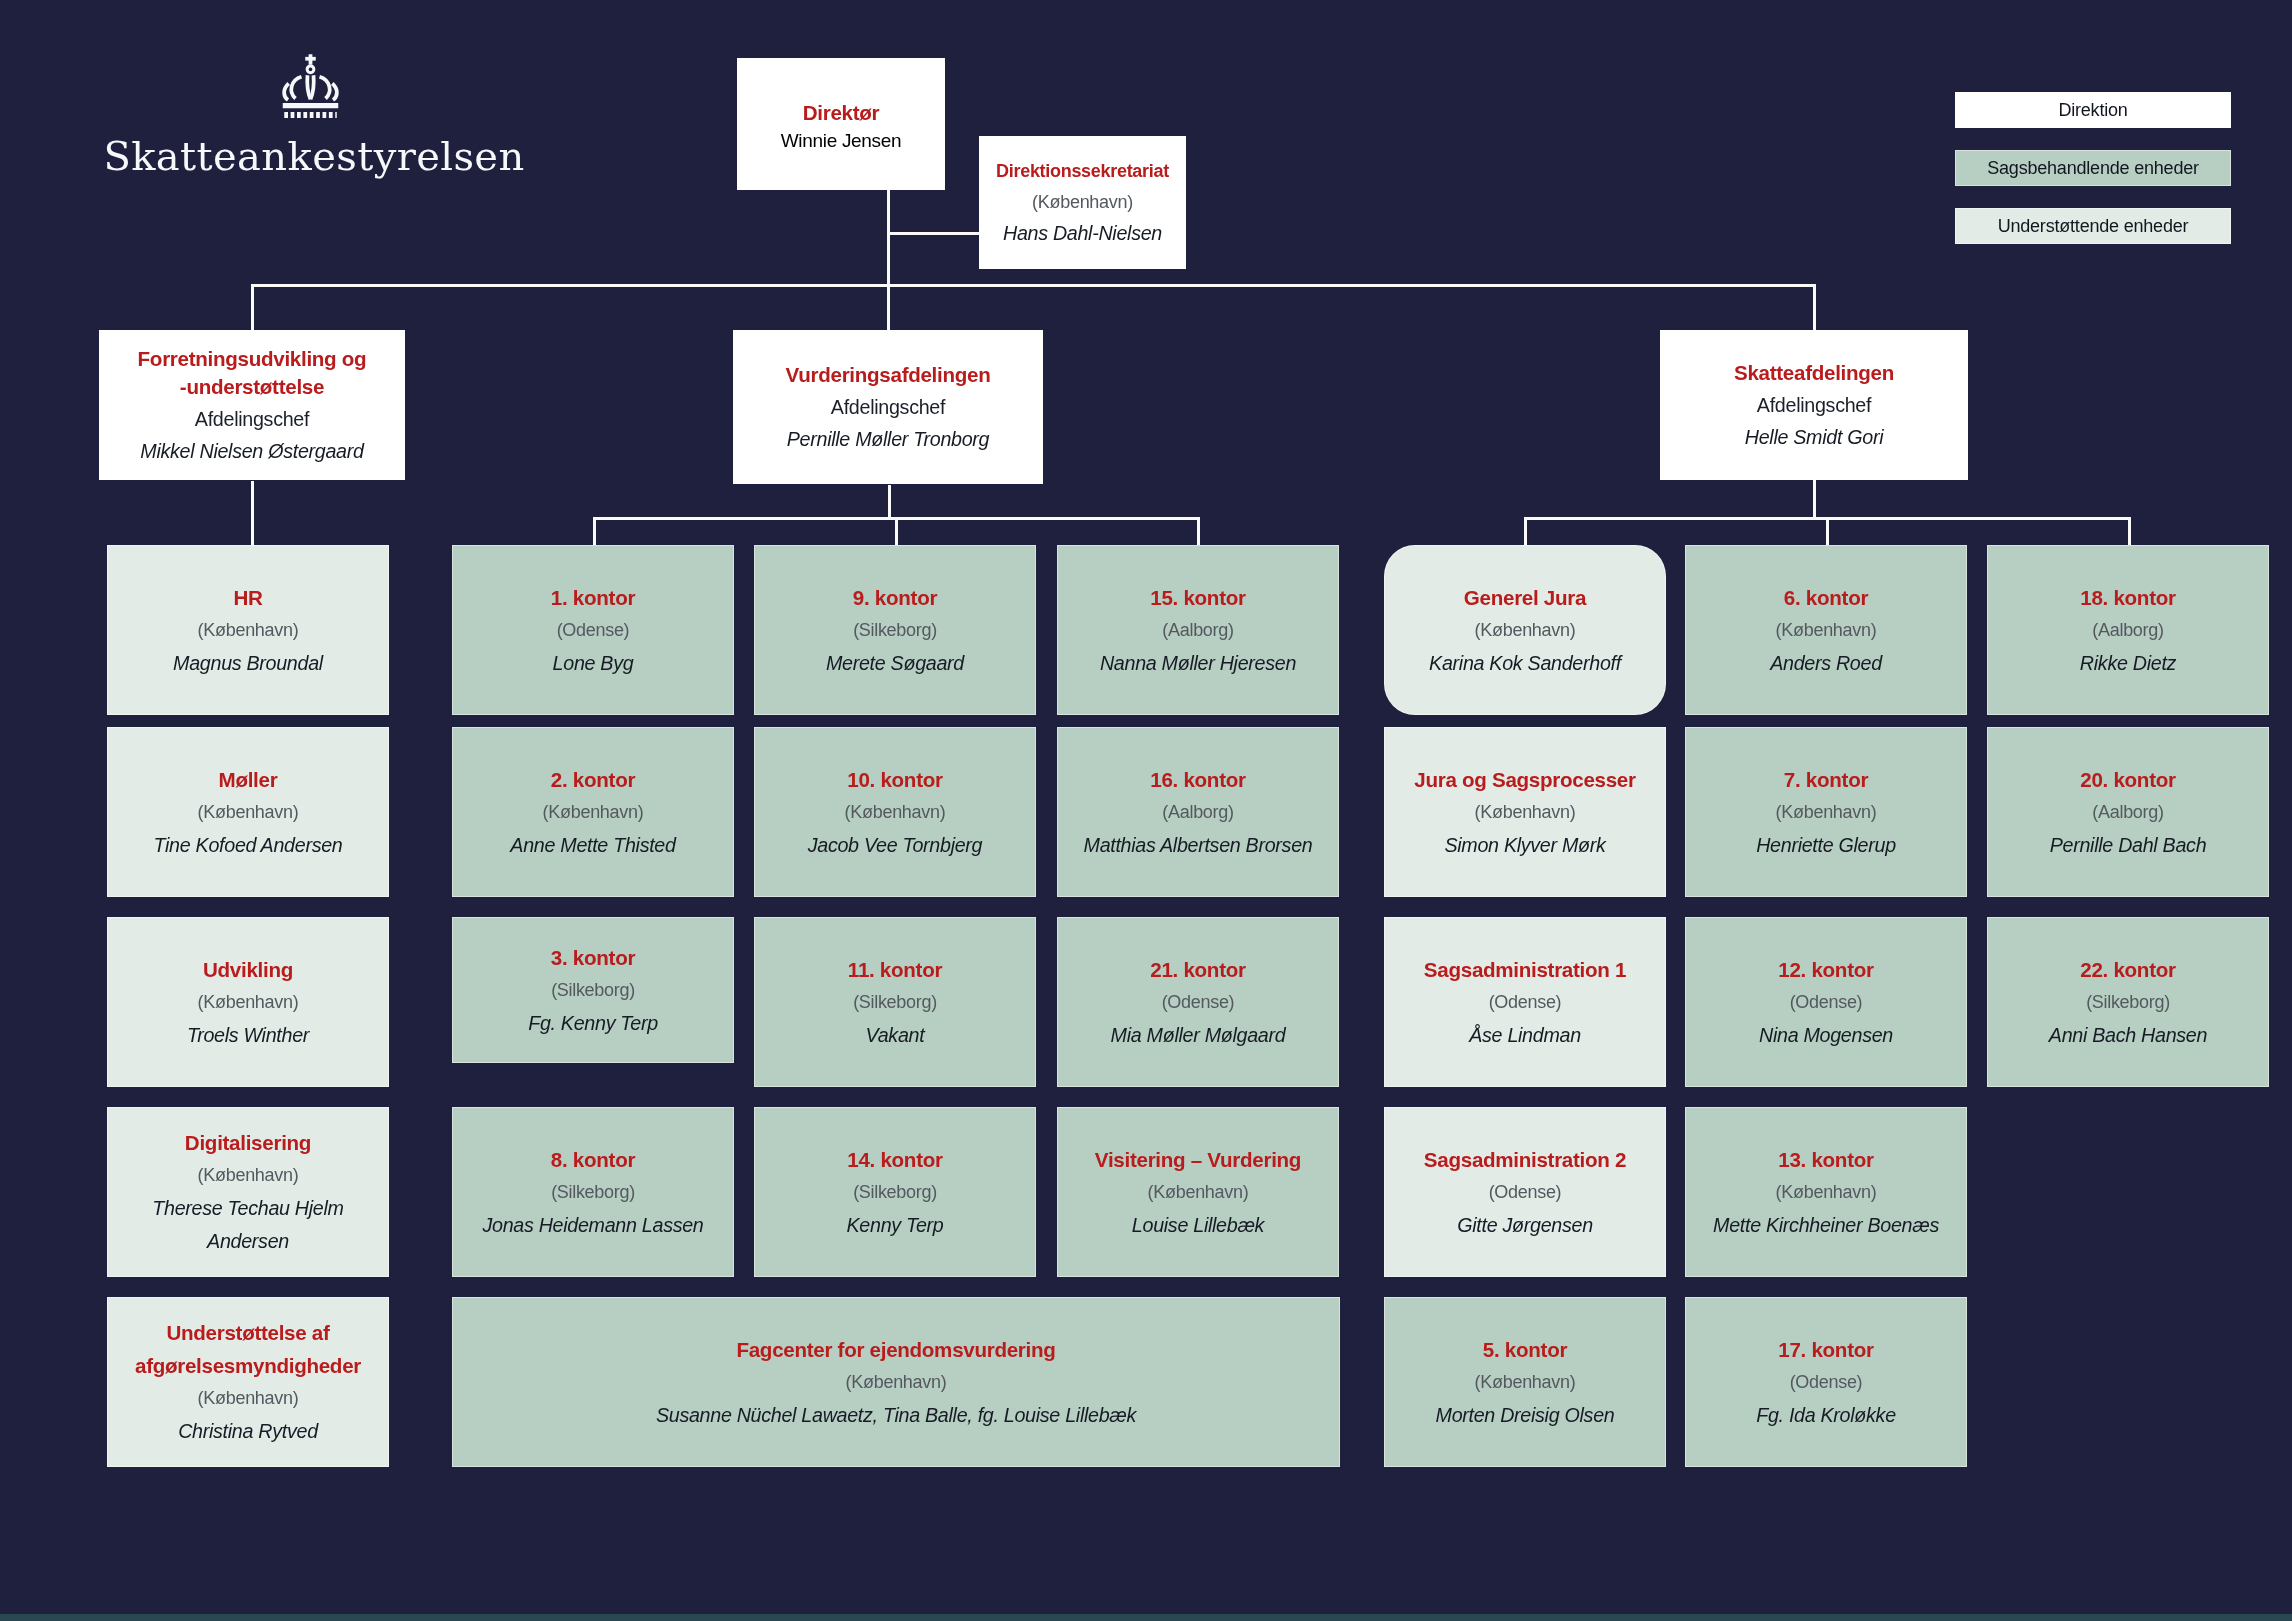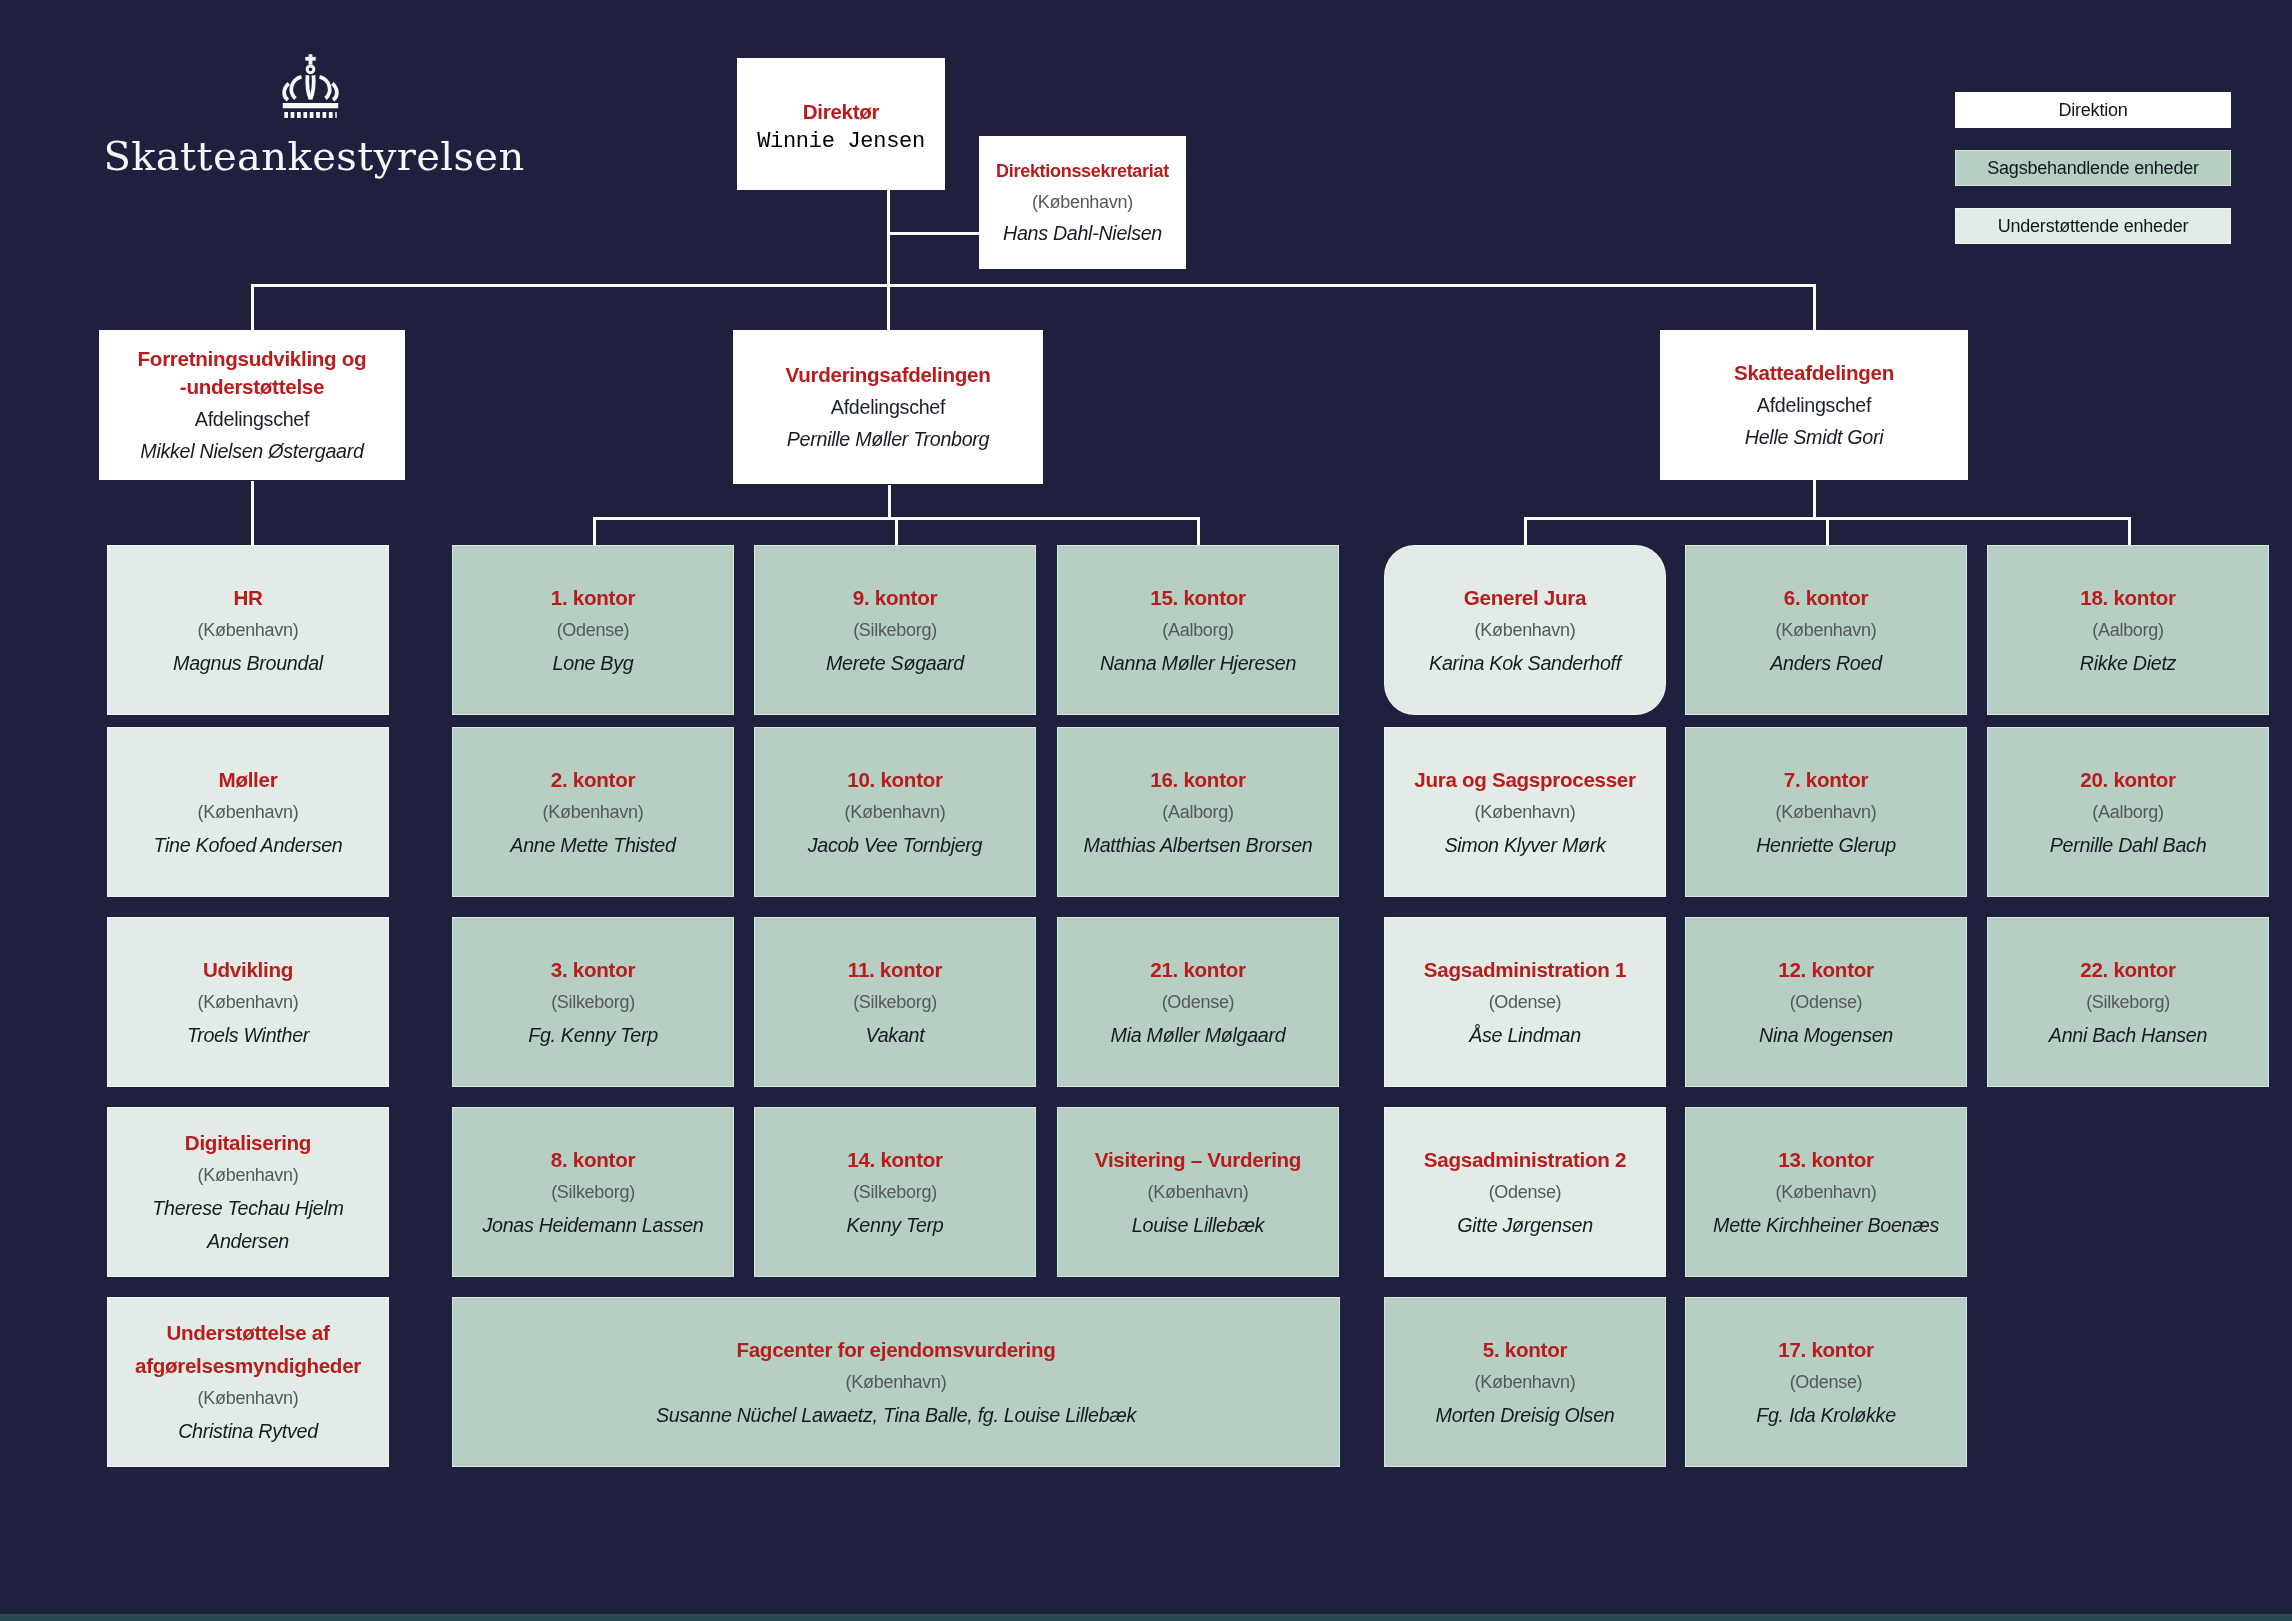--- a/index.html
+++ b/index.html
@@ -86,21 +86,21 @@
       <div class="line" style="left: 1197px; top: 517px; width: 2.7px; height: 28px;"></div>
       <div class="line" style="left: 1813px; top: 480px; width: 2.7px; height: 38px;"></div>
       <div class="line" style="left: 1524px; top: 517px; width: 606px; height: 2.7px;"></div>
       <div class="line" style="left: 1524px; top: 517px; width: 2.7px; height: 28px;"></div>
       <div class="line" style="left: 1826px; top: 517px; width: 2.7px; height: 28px;"></div>
       <div class="line" style="left: 2128px; top: 517px; width: 2.7px; height: 28px;"></div>
     </div>
 
   <div class="box v-direktion box-direktor" style="left:737px;top:58px;width:208px;height:132px;">
     <span class="t-title">Direktør</span>
-    <span class="t-role" style="font-size:22px;font-family:Liberation Mono, monospace;">Winnie Jensen</span>
+    <span class="t-role" style="font-size:19px;">Winnie Jensen</span>
   </div>
 
   <div class="box v-direktion box-sekretariat" style="left:979px;top:136px;width:207px;height:133px;">
     <span class="t-title">Direktionssekretariat</span>
     <span class="t-loc">(København)</span>
     <span class="t-name">Hans Dahl-Nielsen</span>
   </div>
 
   <div class="box v-direktion dept" style="left:99px;top:330px;width:306px;height:150px;">
     <span class="t-title">Forretningsudvikling og</span>
@@ -148,21 +148,21 @@
       <div class="box unit v-sagsbehandlende" style="left: 452px; top: 545px; width: 282px; height: 170px;">
         <span class="t-title">1. kontor</span>
         <span class="t-loc">(Odense)</span>
         <span class="t-name">Lone Byg</span>
       </div>
       <div class="box unit v-sagsbehandlende" style="left: 452px; top: 727px; width: 282px; height: 170px;">
         <span class="t-title">2. kontor</span>
         <span class="t-loc">(København)</span>
         <span class="t-name">Anne Mette Thisted</span>
       </div>
-      <div class="box unit v-sagsbehandlende" style="left: 452px; top: 917px; width: 282px; height: 170px;">
+      <div class="box unit v-sagsbehandlende" style="left: 452px; top: 917px; width: 282px; height: 146px;">
         <span class="t-title">3. kontor</span>
         <span class="t-loc">(Silkeborg)</span>
         <span class="t-name">Fg. Kenny Terp</span>
       </div>
       <div class="box unit v-sagsbehandlende" style="left: 452px; top: 1107px; width: 282px; height: 170px;">
         <span class="t-title">8. kontor</span>
         <span class="t-loc">(Silkeborg)</span>
         <span class="t-name">Jonas Heidemann Lassen</span>
       </div>
       <div class="box unit v-sagsbehandlende" style="left: 754px; top: 545px; width: 282px; height: 170px;">

